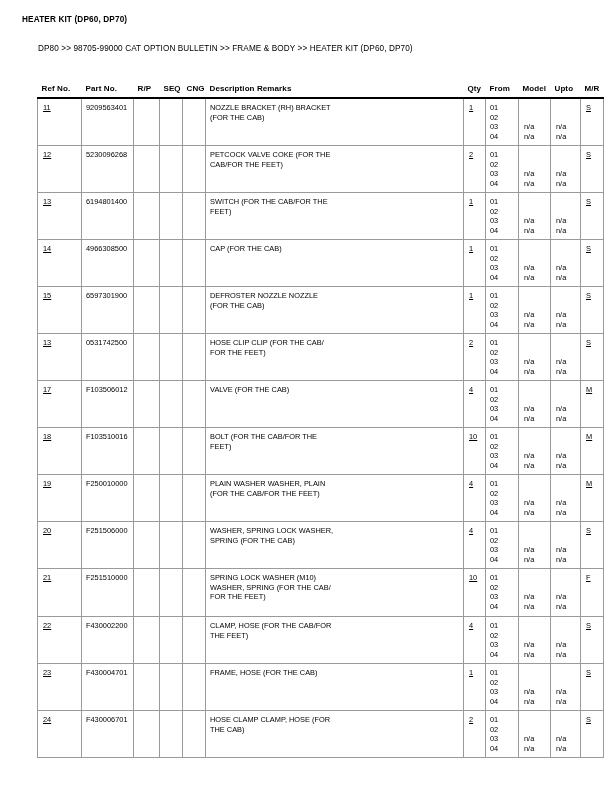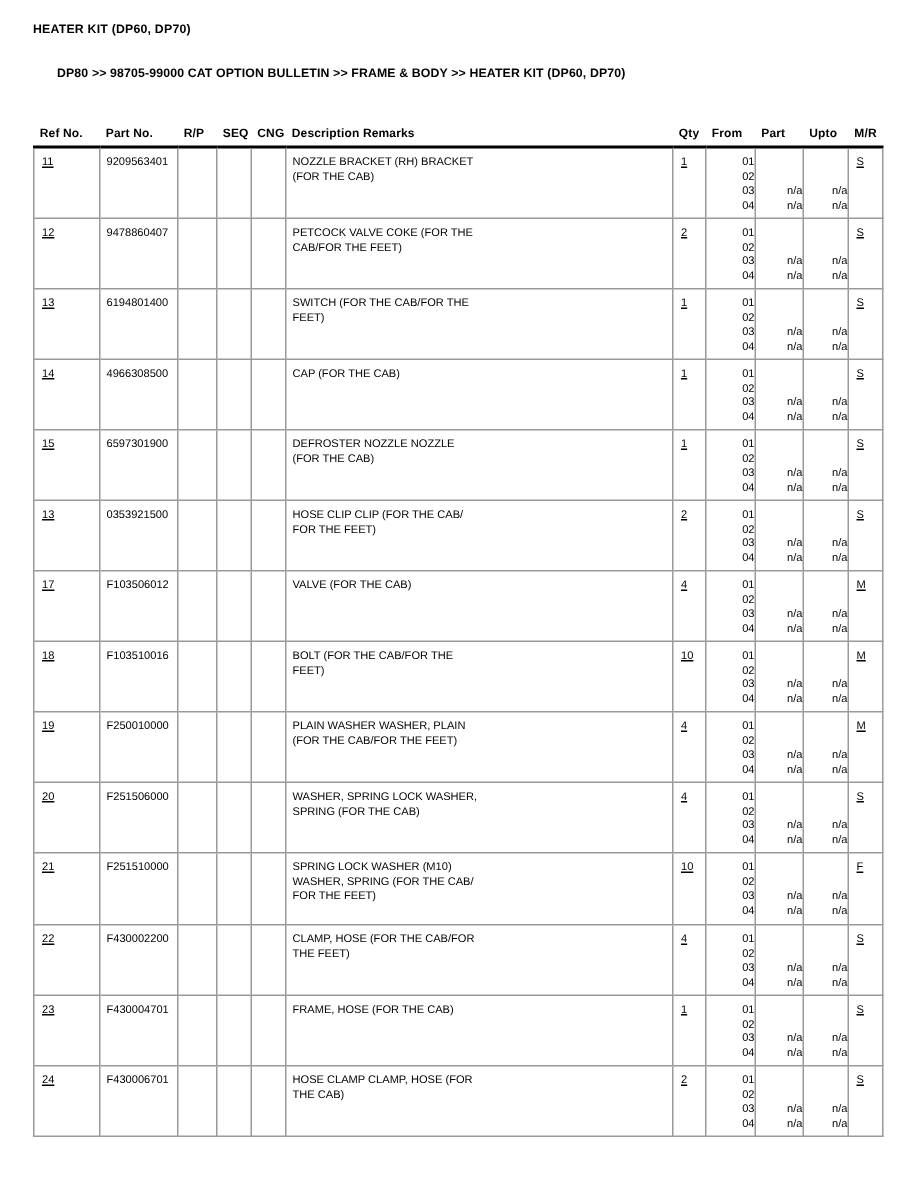--- a/index.html
+++ b/index.html
@@ -32,41 +32,42 @@
   }
   .doc-title {
     font-size: 8.2px;
     font-weight: bold;
     letter-spacing: 0.15px;
     line-height: 11px;
     white-space: nowrap;
   }
   .breadcrumb {
     font-size: 8.2px;
-    font-weight: bold;
+    font-weight: normal;
     letter-spacing: 0.1px;
     line-height: 11px;
     margin-top: 18px;
     white-space: nowrap;
     padding-left: 16px;
   }
 
   
   .parts-table {
     position: absolute;
     left: 22px;
     top: 84px;
     width: 566px;
   }
 
   table.grid {
     border-collapse: collapse;
     table-layout: fixed;
     width: 566px;
     font-size: 7.4px;
+    margin-left: 15px;
   }
 
   
   col.c-ref   { width: 44px; }
   col.c-part  { width: 52px; }
   col.c-rp    { width: 26px; }
   col.c-seq   { width: 23px; }
   col.c-cng   { width: 23px; }
   col.c-desc  { width: 258px; }
   col.c-qty   { width: 22px; }
@@ -111,21 +112,20 @@
   }
   .cell-pad.num { padding-left: 5px; text-decoration: underline; }
 
   .desc-line { white-space: nowrap; display: block; }
 
   
   .stack {
     padding: 4px 0 0 4px;
     line-height: 9.6px;
     font-size: 7.4px;
-    text-align: right;
   }
   .stack span { display: block; }
   .stack.right-pad { padding-left: 5px; }
 
   
   .stack span.blank { visibility: hidden; }
 
   
   .clipper {
     position: absolute;
@@ -166,21 +166,21 @@
         <thead>
           <tr class="head-row">
             <th class="pad-l">Ref No.</th>
             <th class="pad-l">Part No.</th>
             <th class="pad-l">R/P</th>
             <th class="pad-l">SEQ</th>
             <th class="pad-l">CNG</th>
             <th class="pad-l">Description Remarks</th>
             <th class="pad-l">Qty</th>
             <th class="pad-l">From</th>
-            <th class="pad-l">Part</th>
+            <th class="pad-l">Model</th>
             <th class="pad-l">Upto</th>
             <th class="pad-l">M/R</th>
           </tr>
         </thead>
         <tbody id="table-body">
             <tr>
               <td>
                 <div class="cell-pad num">11</div>
               </td>
               <td>
@@ -230,21 +230,21 @@
               </td>
               <td>
                 <div class="cell-pad num">S</div>
               </td>
             </tr>
             <tr>
               <td>
                 <div class="cell-pad num">12</div>
               </td>
               <td>
-                <div class="cell-pad">9478860407</div>
+                <div class="cell-pad">5230096268</div>
               </td>
               <td>
                 <div class="cell-pad">&nbsp;</div>
               </td>
               <td>
                 <div class="cell-pad">&nbsp;</div>
               </td>
               <td>
                 <div class="cell-pad">&nbsp;</div>
               </td>
@@ -441,21 +441,21 @@
               </td>
               <td>
                 <div class="cell-pad num">S</div>
               </td>
             </tr>
             <tr>
               <td>
                 <div class="cell-pad num">13</div>
               </td>
               <td>
-                <div class="cell-pad">0353921500</div>
+                <div class="cell-pad">0531742500</div>
               </td>
               <td>
                 <div class="cell-pad">&nbsp;</div>
               </td>
               <td>
                 <div class="cell-pad">&nbsp;</div>
               </td>
               <td>
                 <div class="cell-pad">&nbsp;</div>
               </td>

